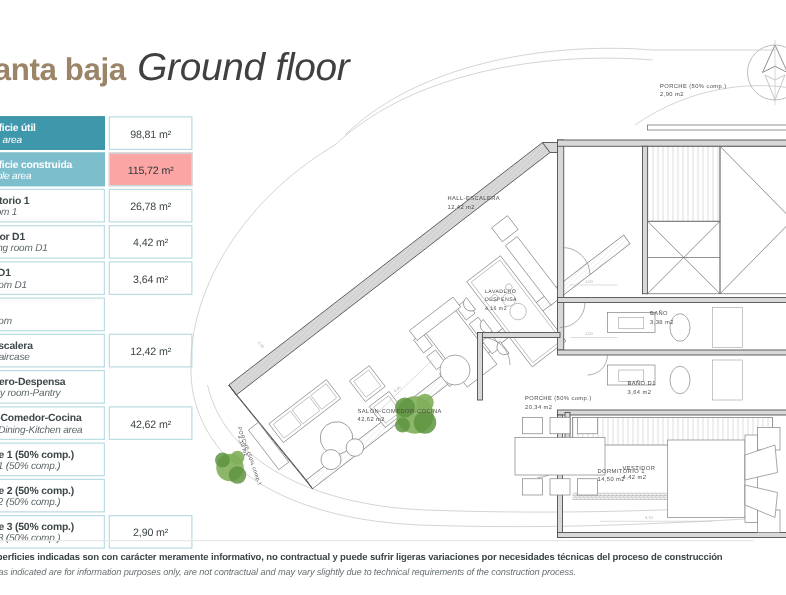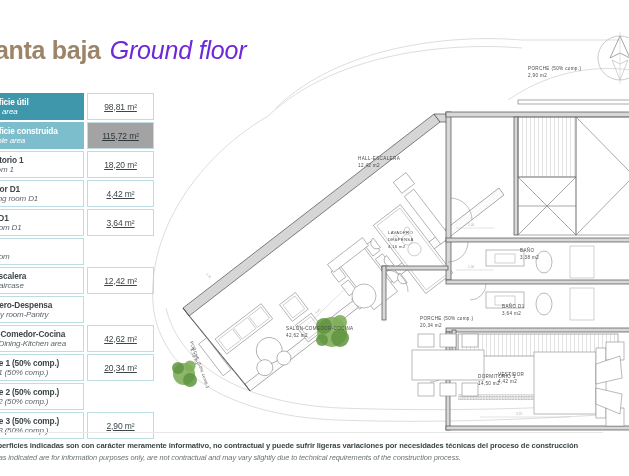--- a/index.html
+++ b/index.html
@@ -23,23 +23,23 @@
     top: 36px;
     white-space: nowrap;
   }
   #title-es {
     font-size: 25px;
     font-weight: bold;
     color: #9c8468;
     letter-spacing: -0.3px;
   }
   #title-en {
-    font-size: 25px;
+    font-size: 31px;
     font-style: italic;
-    color: #6d28d9;
+    color: #404040;
     letter-spacing: -0.2px;
     margin-left: 9px;
   }
 
   
   #area-table {
     position: absolute;
     left: -32px;
     top: 93px;
     width: 186px;
@@ -67,21 +67,20 @@
     margin-left: 3px;
     box-sizing: border-box;
     border: 1px solid #bcdde3;
     display: flex;
     align-items: center;
     justify-content: center;
     font-size: 8.5px;
     color: #3d4648;
     letter-spacing: -0.1px;
     white-space: nowrap;
-    text-decoration: underline;
   }
   .area-es {
     font-size: 8.3px;
     font-weight: bold;
     color: #3d4648;
     line-height: 10px;
     letter-spacing: -0.15px;
     white-space: nowrap;
   }
   .area-en {
@@ -94,21 +93,21 @@
   }
 
   .area-row.hl-dark .area-name { background: #3f97ab; border-color: #3f97ab; }
   .area-row.hl-dark .area-es,
   .area-row.hl-dark .area-en { color: #ffffff; }
   .area-row.hl-dark .area-val { background: #ffffff; border-color: #bcdde3; }
 
   .area-row.hl-light .area-name { background: #7dbecd; border-color: #7dbecd; }
   .area-row.hl-light .area-es,
   .area-row.hl-light .area-en { color: #ffffff; }
-  .area-row.hl-light .area-val { background: #a3a3a3; border-color: #bfdce4; color:#2e3739; }
+  .area-row.hl-light .area-val { background: #fca5a5; border-color: #bfdce4; color:#2e3739; }
 
   
   #footer {
     position: absolute;
     left: -26px;
     top: 440px;
     width: 660px;
   }
   #footer-es {
     font-size: 7.6px;
@@ -185,21 +184,21 @@
         <div class="area-es">Superficie construida</div>
         <div class="area-en">Buildable area</div>
       </div>
       <div class="area-val">115,72 m²</div>
     </div>
     <div class="area-row">
       <div class="area-name">
         <div class="area-es">Dormitorio 1</div>
         <div class="area-en">Bedroom 1</div>
       </div>
-      <div class="area-val">18,20 m²</div>
+      <div class="area-val">26,78 m²</div>
     </div>
     <div class="area-row">
       <div class="area-name">
         <div class="area-es">Vestidor D1</div>
         <div class="area-en">Dressing room D1</div>
       </div>
       <div class="area-val">4,42 m²</div>
     </div>
     <div class="area-row">
       <div class="area-name">
@@ -232,21 +231,20 @@
         <div class="area-es">Salón-Comedor-Cocina</div>
         <div class="area-en">Living-Dining-Kitchen area</div>
       </div>
       <div class="area-val">42,62 m²</div>
     </div>
     <div class="area-row">
       <div class="area-name">
         <div class="area-es">Porche 1 (50% comp.)</div>
         <div class="area-en">Porch 1 (50% comp.)</div>
       </div>
-      <div class="area-val">20,34 m²</div>
     </div>
     <div class="area-row">
       <div class="area-name">
         <div class="area-es">Porche 2 (50% comp.)</div>
         <div class="area-en">Porch 2 (50% comp.)</div>
       </div>
     </div>
     <div class="area-row">
       <div class="area-name">
         <div class="area-es">Porche 3 (50% comp.)</div>

